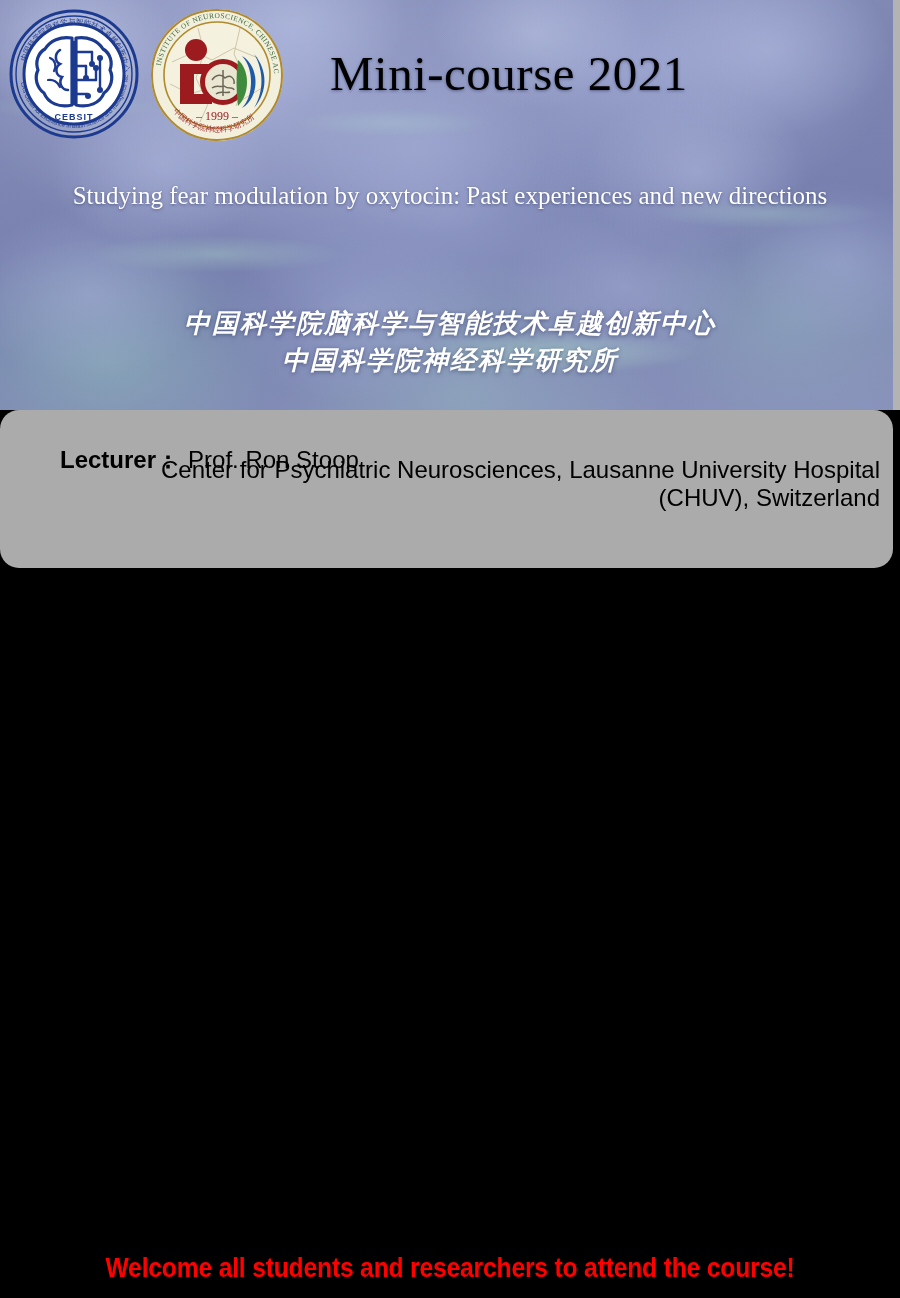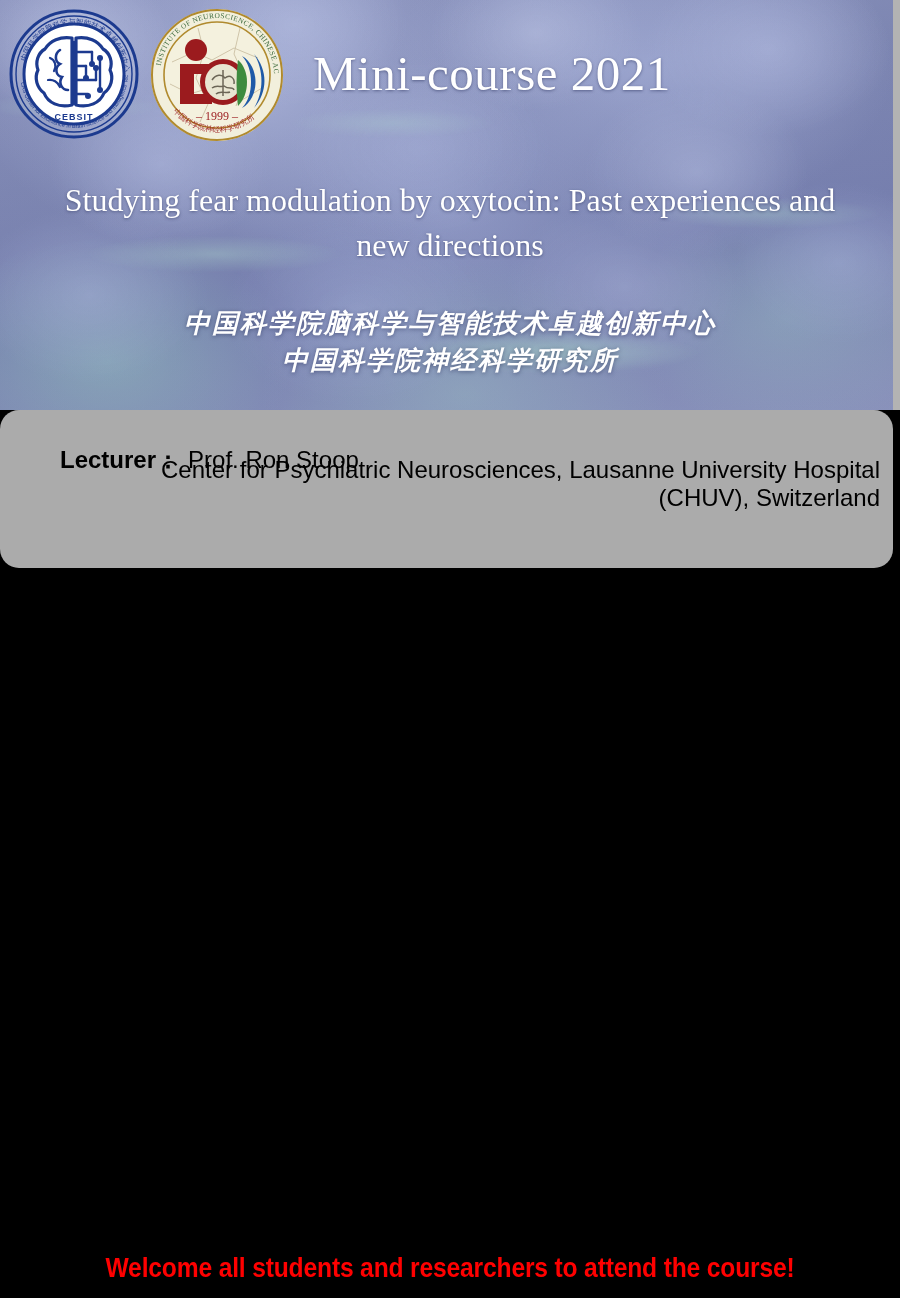--- a/index.html
+++ b/index.html
@@ -100,40 +100,40 @@
     left: 150px;
     top: 8px;
     width: 134px;
     height: 134px;
   }
   .logo svg { display: block; width: 100%; height: 100%; }
 
   
   #course-title {
     position: absolute;
-    left: 313px;
+    left: 330px;
     top: 48px;
     width: 470px;
-    color: #ffffff;
+    color: #000000;
     font-family: "Liberation Serif", serif;
     font-size: 49px;
     line-height: 1.05;
     letter-spacing: .5px;
     text-shadow: 0 1px 3px rgba(40,48,90,.55);
     white-space: nowrap;
   }
   #course-subtitle {
     position: absolute;
     left: 40px;
     top: 178px;
     width: 820px;
     text-align: center;
     color: #ffffff;
     font-family: "Liberation Serif", serif;
-    font-size: 32px;
+    font-size: 25px;
     line-height: 1.42;
     text-shadow: 0 1px 3px rgba(40,48,90,.55);
   }
   #org-lines {
     position: absolute;
     left: 40px;
     top: 305;
     top: 305px;
     width: 820px;
     text-align: center;

